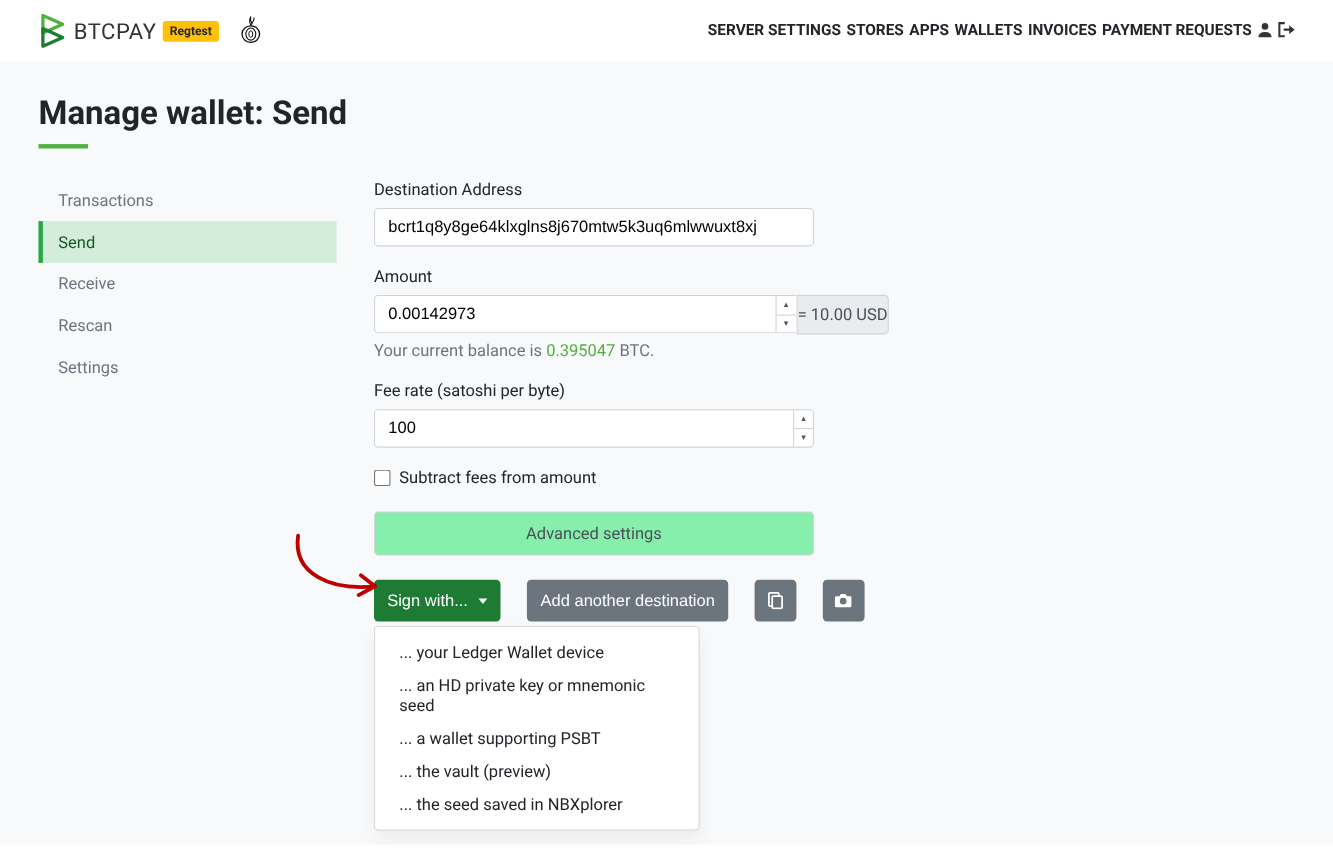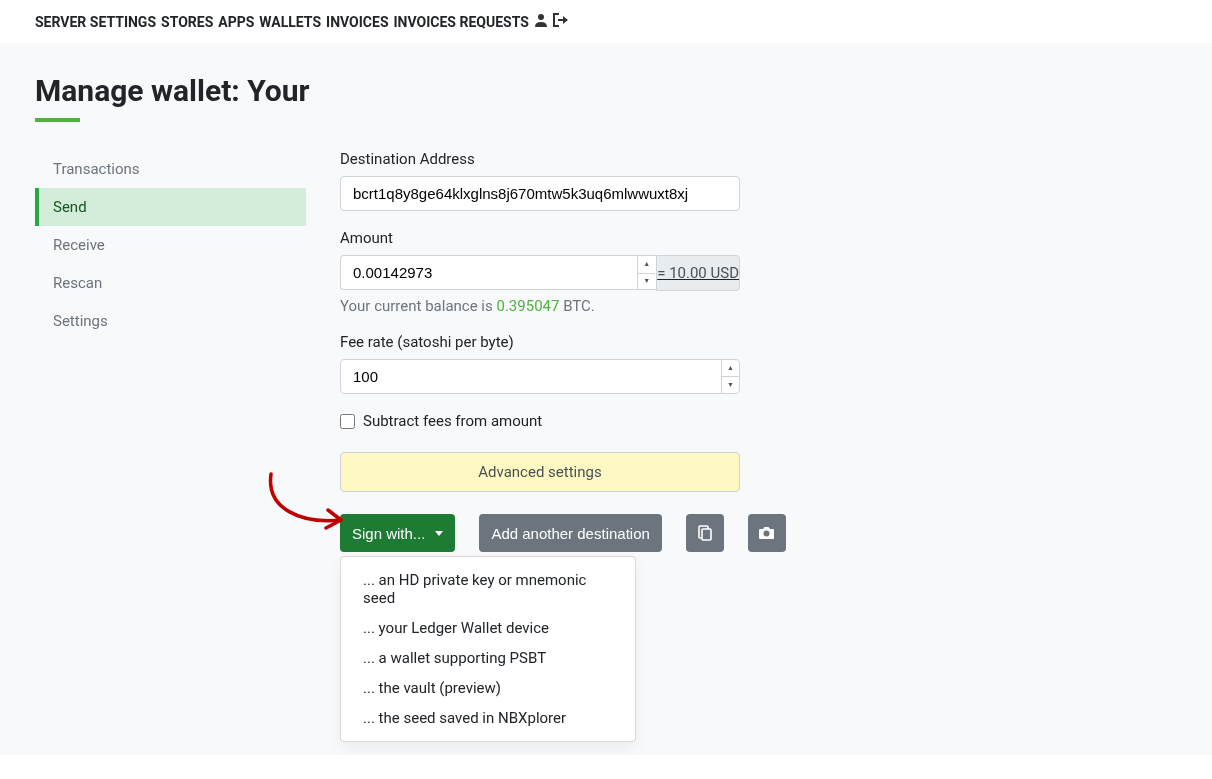--- a/index.html
+++ b/index.html
@@ -21,82 +21,99 @@
   .cols { display: flex; gap: 34px; }
   .sidenav { width: 271px; flex-shrink: 0; }
   .sidenav-item { display: block; padding: 10px 14px; font-size: 15px; color: #6c757d; text-decoration: none; cursor: pointer; border-left: 4px solid transparent; }
   .sidenav-item.active { background: #d4edda; color: #155724; border-left: 4px solid #28a745; }
   
   .form-area { flex: 1; max-width: 570px; }
   .form-label { display: block; font-size: 15px; color: #212529; margin-bottom: 8px; }
   .form-control { width: 100%; padding: 8px 12px; font-size: 15px; border: 1px solid #ced4da; border-radius: 4px; background: #fff; }
   .form-group { margin-bottom: 18px; }
   
-  .input-group { display: flex; width: 400px; text-decoration: underline; }
+  .input-group { display: flex; width: 468px; }
   .input-group .amount-input { flex: 1; border-top-right-radius: 0; border-bottom-right-radius: 0; border-right: none; }
   .amount-wrap { position: relative; flex: 1; }
   .spinner { position: absolute; right: 1px; top: 1px; bottom: 1px; width: 18px; display: flex; flex-direction: column; border-left: 1px solid #ced4da; }
   .spinner div { flex:1; font-size: 7px; text-align: center; line-height: 1; display:flex; align-items:center; justify-content:center; color:#555; cursor:pointer; }
   .spinner .up { border-bottom: 1px solid #ced4da; }
   .input-group-text { padding: 8px 0; background: #e9ecef; border: 1px solid #ced4da; border-top-right-radius: 4px; border-bottom-right-radius: 4px; font-size: 15px; color: #495057; }
   
   .fee-wrap { position: relative; width: 400px; }
   .fee-wrap .spinner { right:1px; }
   
   .helper { font-size: 15px; color: #6c757d; margin-top: 6px; }
   .helper .accent { color: #51b13e; }
   
   .check-row { display: flex; align-items: center; gap: 8px; margin: 18px 0 22px 0; }
   .check-row input { width: 15px; height: 15px; }
   .check-row label { font-size: 15px; }
   
-  .adv-settings { width: 400px; padding: 10px; text-align: center; background: #fef9c3; border: 1px solid #ced4da; border-radius: 4px; font-size: 15px; color: #495057; cursor: pointer; margin-bottom: 22px; }
+  .adv-settings { width: 400px; padding: 10px; text-align: center; background: #86efac; border: 1px solid #ced4da; border-radius: 4px; font-size: 15px; color: #495057; cursor: pointer; margin-bottom: 22px; }
   
   .actions { display: flex; gap: 24px; position: relative; }
   .btn { padding: 8px 12px; font-size: 15px; border-radius: 4px; border: none; cursor: pointer; display: inline-flex; align-items: center; gap: 6px; }
   .btn-success { background: #1e7b34; color: #fff; }
   .btn-secondary { background: #6c757d; color: #fff; }
   .btn-icon { background: #6c757d; color: #fff; width: 38px; height: 38px; justify-content: center; padding: 0; }
   .caret { width: 0; height: 0; border-left: 4px solid transparent; border-right: 4px solid transparent; border-top: 5px solid #fff; margin-left: 4px; }
   
   .dropdown-menu { position: absolute; top: 42px; left: 0; width: 296px; background: #fff; border: 1px solid rgba(0,0,0,.15); border-radius: 4px; padding: 8px 0; box-shadow: 0 .5rem 1rem rgba(0,0,0,.05); }
   .dropdown-item { padding: 6px 22px; font-size: 15px; color: #212529; cursor: pointer; }
   
   .arrow-svg { position: absolute; left: -84px; top: -50px; pointer-events: none; }
   
   .dest-input { width: 400px; }
 </style>
 </head>
 <body>
 
 <div class="topbar">
+  <div class="brand">
+    <svg width="26" height="32" viewBox="0 0 26 32">
+      <path d="M4 2 L22 10 L4 18 Z" fill="none" stroke="#51b13e" stroke-width="3" stroke-linejoin="round"></path>
+      <path d="M4 14 L22 22 L4 30 Z" fill="none" stroke="#1e7b34" stroke-width="3" stroke-linejoin="round"></path>
+    </svg>
+    <span class="brand-text">BTCPAY</span>
+    <span class="badge-regtest">Regtest</span>
+    <span class="tor-icon">
+      <svg width="22" height="26" viewBox="0 0 22 26">
+        <ellipse cx="11" cy="18" rx="8" ry="7.5" fill="#fff" stroke="#111" stroke-width="1.2"></ellipse>
+        <ellipse cx="11" cy="18" rx="4.5" ry="5.5" fill="none" stroke="#111" stroke-width="1"></ellipse>
+        <ellipse cx="11" cy="18" rx="1.8" ry="3" fill="none" stroke="#111" stroke-width="0.9"></ellipse>
+        <path d="M11 10 Q9 6 11 2 Q10 5 12 8" fill="none" stroke="#111" stroke-width="1"></path>
+        <path d="M11 10 Q14 6 14 3" fill="none" stroke="#111" stroke-width="1"></path>
+      </svg>
+    </span>
+  </div>
   <div class="nav">
     <a class="nav-item">SERVER SETTINGS</a>
     <a class="nav-item">STORES</a>
     <a class="nav-item">APPS</a>
     <a class="nav-item">WALLETS</a>
     <a class="nav-item">INVOICES</a>
-    <a class="nav-item">INVOICES REQUESTS</a>
+    <a class="nav-item">PAYMENT REQUESTS</a>
     <span class="nav-icon">
       <svg width="14" height="14" viewBox="0 0 14 14" fill="#333">
           <circle cx="7" cy="4" r="3"></circle>
           <path d="M1 14 Q1 9 7 9 Q13 9 13 14 Z"></path>
         </svg>
     </span>
     <span class="nav-icon">
       <svg width="15" height="14" viewBox="0 0 15 14" fill="#333">
           <path d="M6 2 L6 0 L0 0 L0 14 L6 14 L6 12 L2 12 L2 2 Z"></path>
           <path d="M10 3 L15 7 L10 11 L10 8 L5 8 L5 6 L10 6 Z"></path>
         </svg>
     </span>
   </div>
 </div>
 
 <div class="main-area">
-  <h1 class="page-title">Manage wallet: Your</h1>
+  <h1 class="page-title">Manage wallet: Send</h1>
   <div class="title-underline"></div>
 
   <div class="cols">
     <div class="sidenav">
       <a class="sidenav-item">Transactions</a>
       <a class="sidenav-item active">Send</a>
       <a class="sidenav-item">Receive</a>
       <a class="sidenav-item">Rescan</a>
       <a class="sidenav-item">Settings</a>
     </div>
@@ -161,22 +178,22 @@
           </svg>
         </button>
         <button class="btn btn-icon">
           <svg width="17" height="14" viewBox="0 0 17 14" fill="#fff">
             <path d="M2 3 L5 3 L6.5 1 L10.5 1 L12 3 L15 3 C16 3 16 4 16 4 L16 12 C16 13 15 13 15 13 L2 13 C1 13 1 12 1 12 L1 4 C1 3 2 3 2 3 Z"></path>
             <circle cx="8.5" cy="7.5" r="3" fill="#6c757d"></circle>
           </svg>
         </button>
 
         <div class="dropdown-menu">
+          <div class="dropdown-item">... your Ledger Wallet device</div>
           <div class="dropdown-item">... an HD private key or mnemonic seed</div>
-          <div class="dropdown-item">... your Ledger Wallet device</div>
           <div class="dropdown-item">... a wallet supporting PSBT</div>
           <div class="dropdown-item">... the vault (preview)</div>
           <div class="dropdown-item">... the seed saved in NBXplorer</div>
         </div>
       </div>
 
     </div>
   </div>
 </div>
 

